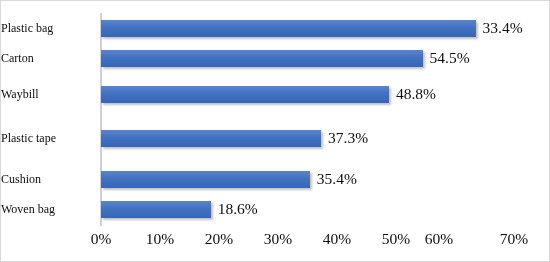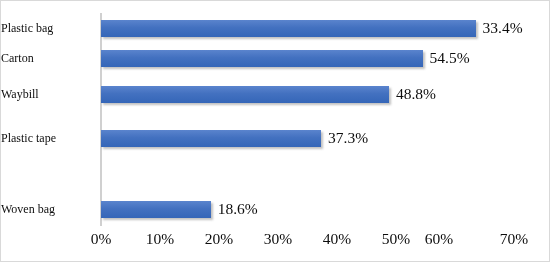--- a/index.html
+++ b/index.html
@@ -127,20 +127,27 @@
 
 
     <div class="row" style="top:110px;">
       <span class="cat-label">Plastic tape</span>
       <div class="bar-wrap">
         <div class="bar" style="width:220.0px;"></div>
         <span class="val-label">37.3%</span>
       </div>
     </div>
 
+    <div class="row" style="top:151.0px;">
+      <span class="cat-label">Cushion</span>
+      <div class="bar-wrap">
+        <div class="bar" style="width:208.8px;"></div>
+        <span class="val-label">35.4%</span>
+      </div>
+    </div>
 
     <div class="row" style="top:181.2px;">
       <span class="cat-label">Woven bag</span>
       <div class="bar-wrap">
         <div class="bar" style="width:109.7px;"></div>
         <span class="val-label">18.6%</span>
       </div>
     </div>
 
   </div>

